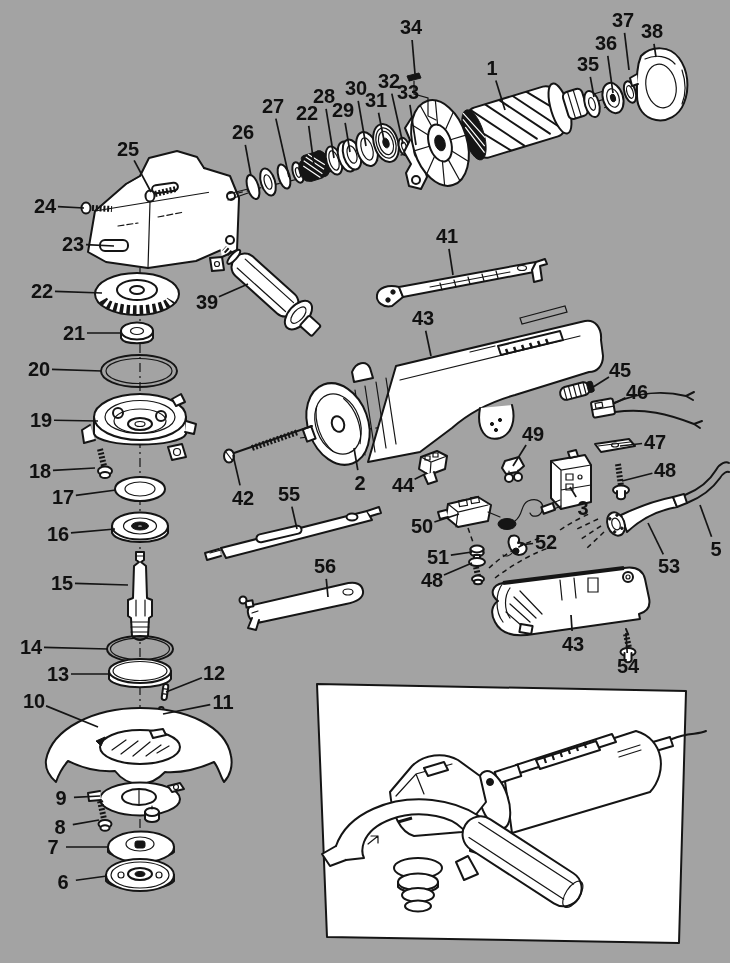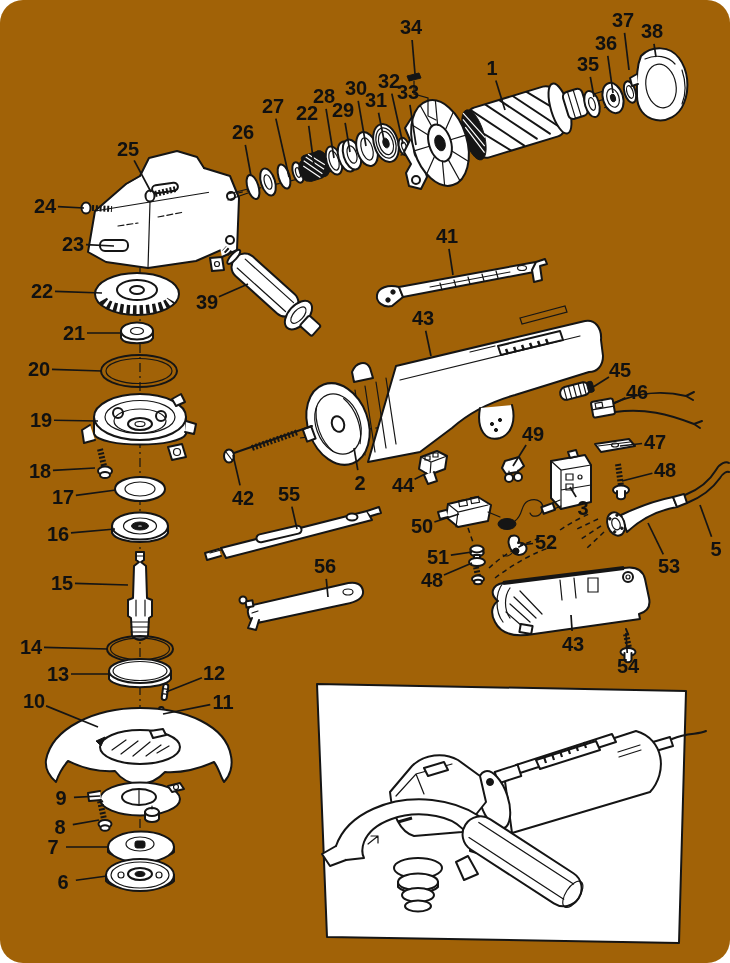--- a/index.html
+++ b/index.html
@@ -1,16 +1,16 @@
 <!DOCTYPE html>
 <html><head>
 <meta charset="utf-8">
 <style>
   html,body{margin:0;padding:0;background:#fff;}
-  .canvas{width:730px;height:963px;position:relative;background:#a16207;overflow:hidden;border-radius:23px;}
+  .canvas{width:730px;height:963px;position:relative;background:#a3a3a3;overflow:hidden;}
   svg{display:block;}
   svg *{vector-effect:non-scaling-stroke;}
   .w{fill:#fff;stroke:#151515;stroke-width:2;stroke-linejoin:round;stroke-linecap:round;}
   .ln{fill:none;stroke:#151515;stroke-width:2;stroke-linejoin:round;stroke-linecap:round;}
   .thin{fill:none;stroke:#151515;stroke-width:1.2;stroke-linecap:round;}
   .dark{fill:#151515;stroke:#151515;stroke-width:1;}
   .dd{fill:none;stroke:#151515;stroke-width:1.2;stroke-dasharray:9 4 2 4;}
   .dash{fill:none;stroke:#151515;stroke-width:1.5;stroke-dasharray:5 4;}
   .thr{fill:none;stroke:#151515;stroke-width:6;stroke-dasharray:2 1.8;}
   .callout-text{font-family:"Liberation Sans","DejaVu Sans",sans-serif;font-weight:bold;font-size:20px;fill:#111;text-anchor:middle;}

